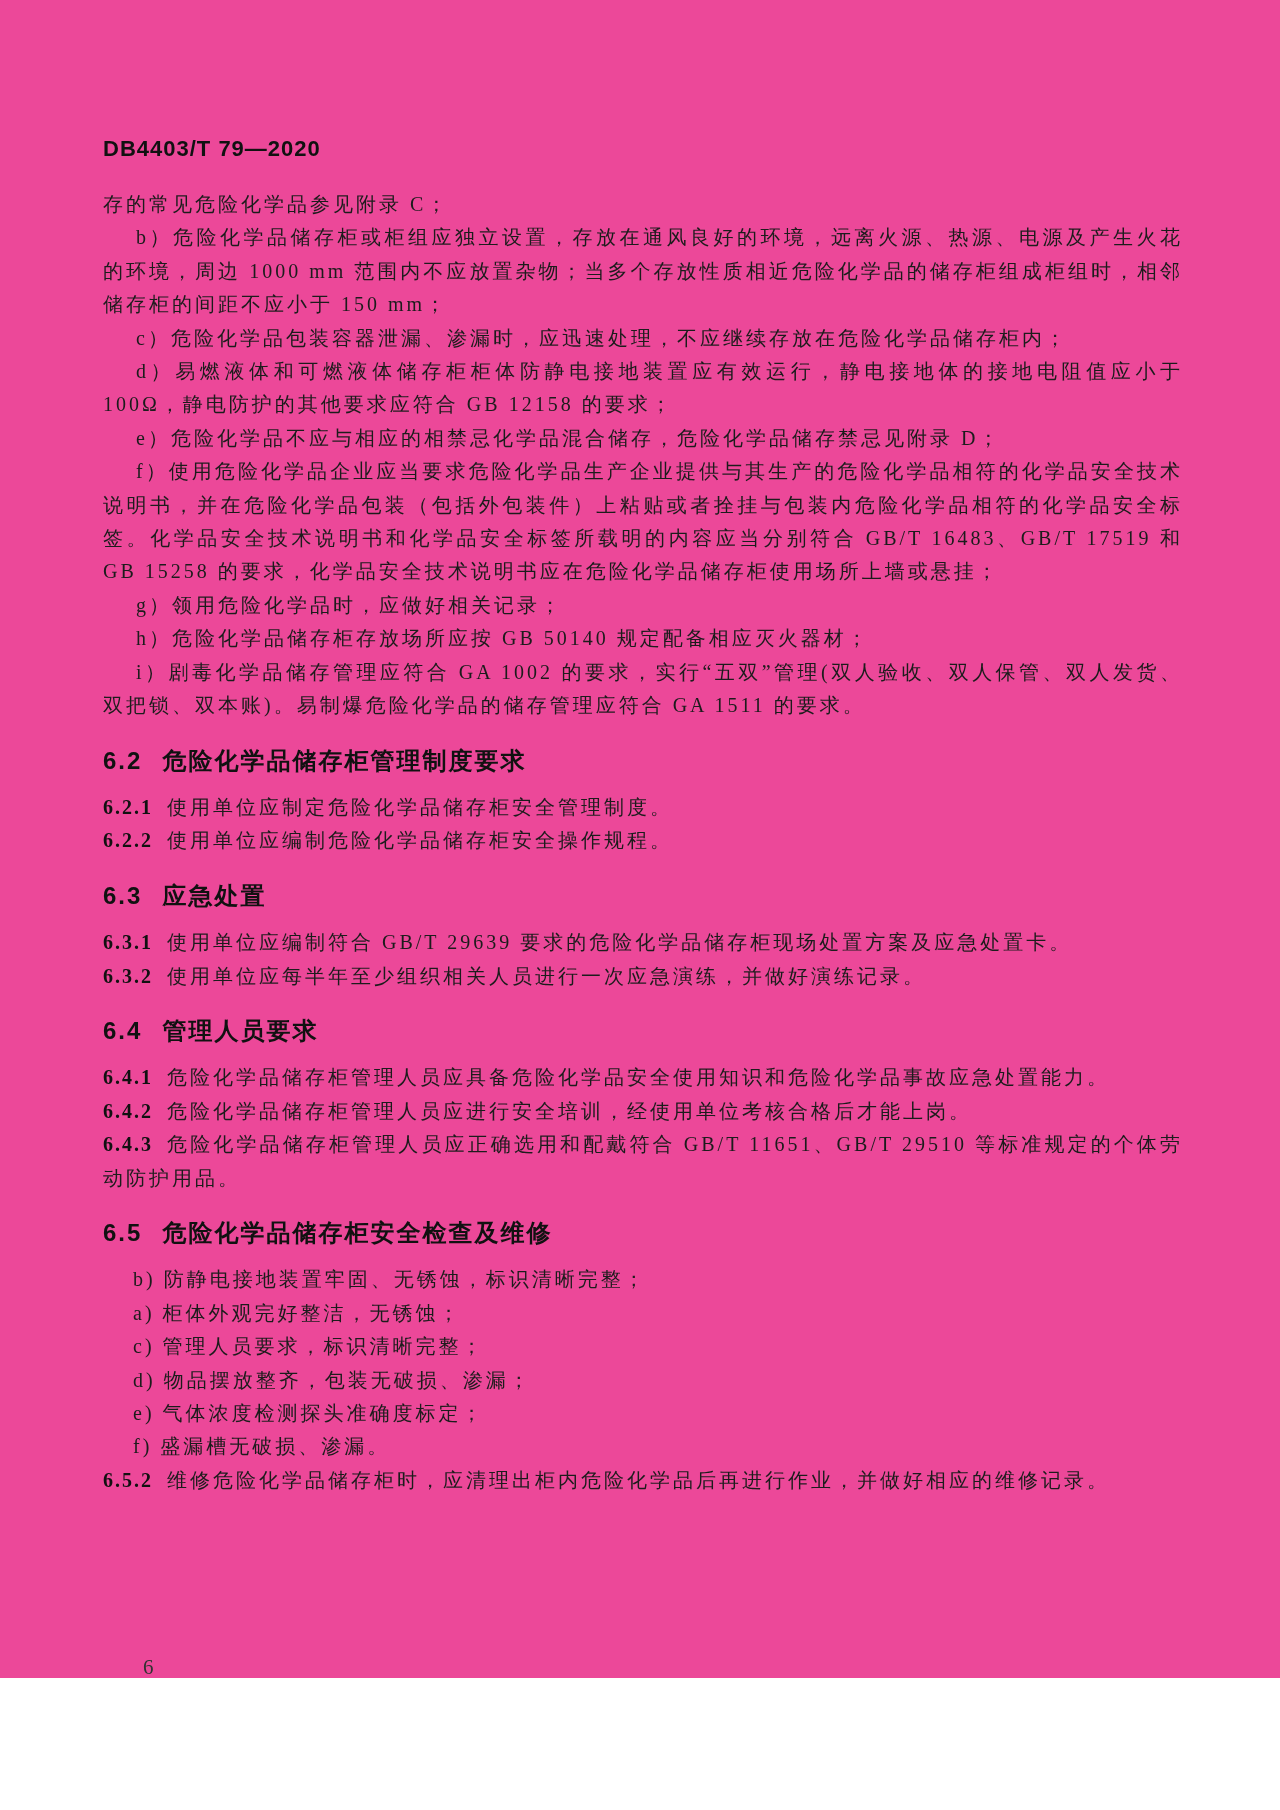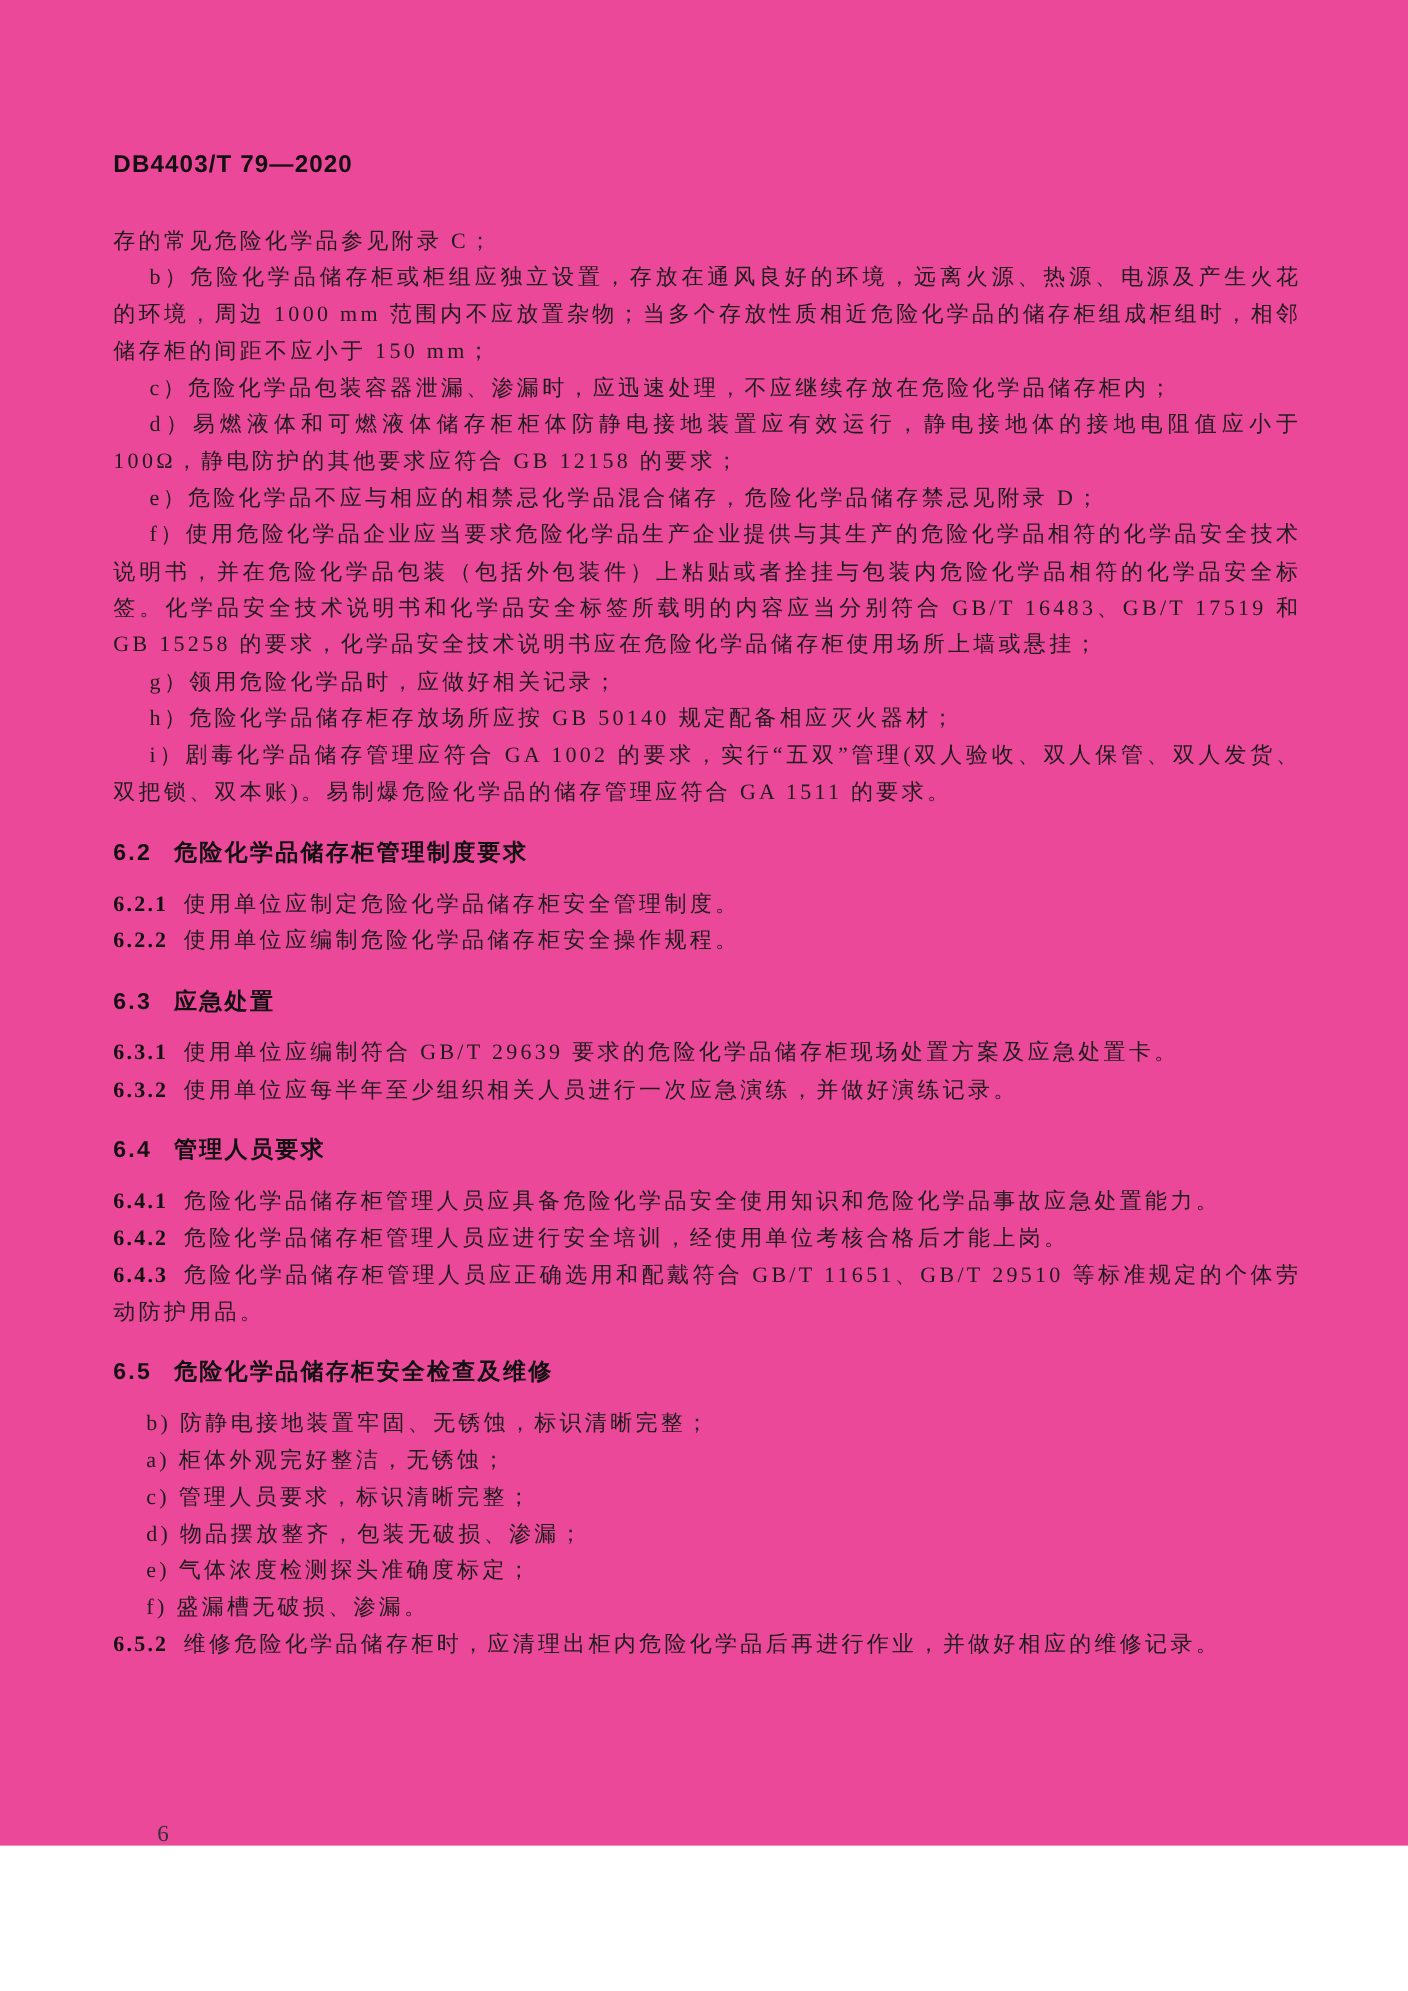--- a/index.html
+++ b/index.html
@@ -15,37 +15,37 @@
     position:absolute;
     left:103px;top:136px;
     font-family:"Liberation Sans","DejaVu Sans",sans-serif;
     font-weight:600;
     font-size:22px;
     letter-spacing:1px;
     color:#111;
   }
   .content{
     position:absolute;
-    left:103px;top:203px;
+    left:103px;top:188px;
     width:1080px;
   }
   .para{
     margin:0;
     font-size:20px;
     line-height:33.4px;
     letter-spacing:3px;
     text-align:justify;
   }
   .para.indent{ text-indent:33px; }
   .para.sub-item{ text-indent:30px; }
   .section-heading{
     margin:21px 0 14px 0;
     font-family:"Liberation Sans","DejaVu Sans",sans-serif;
     font-weight:700;
-    font-size:21px;
+    font-size:24px;
     line-height:33.4px;
     letter-spacing:2px;
     color:#111;
   }
   .section-heading .sec-num{ margin-right:20px; letter-spacing:2px; }
   .clause .clause-num{
     font-family:Liberation Serif, serif;
     font-weight:700;
     letter-spacing:2px;
     margin-right:14px;

